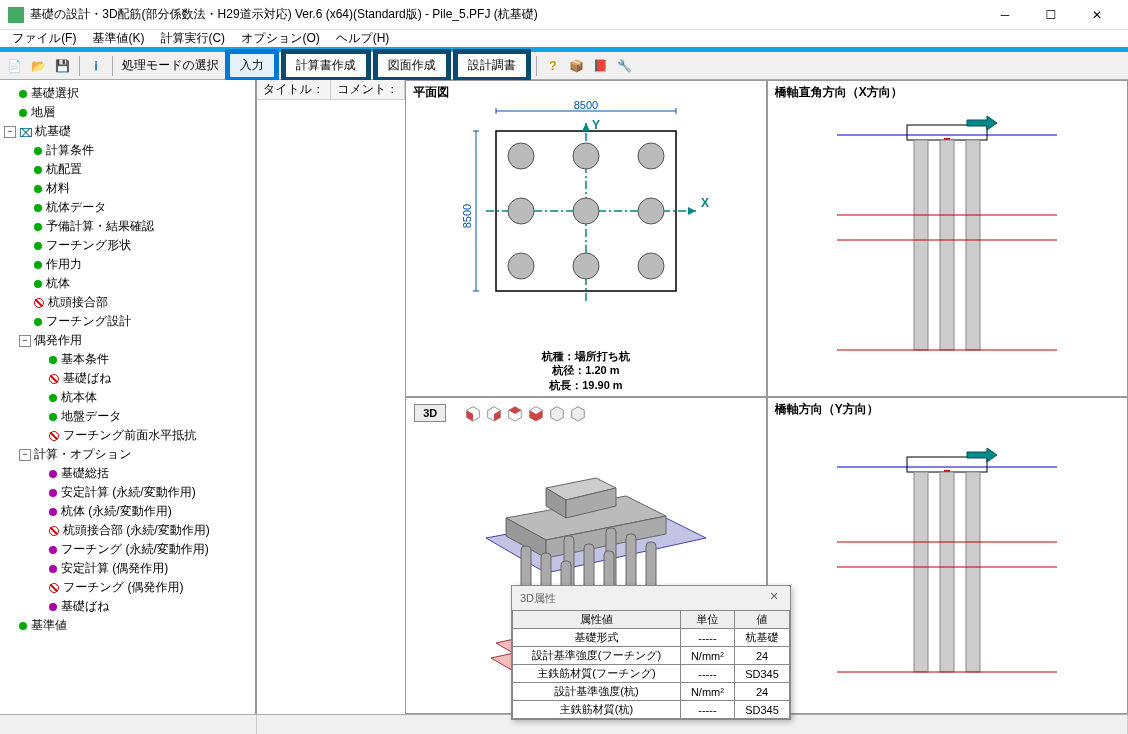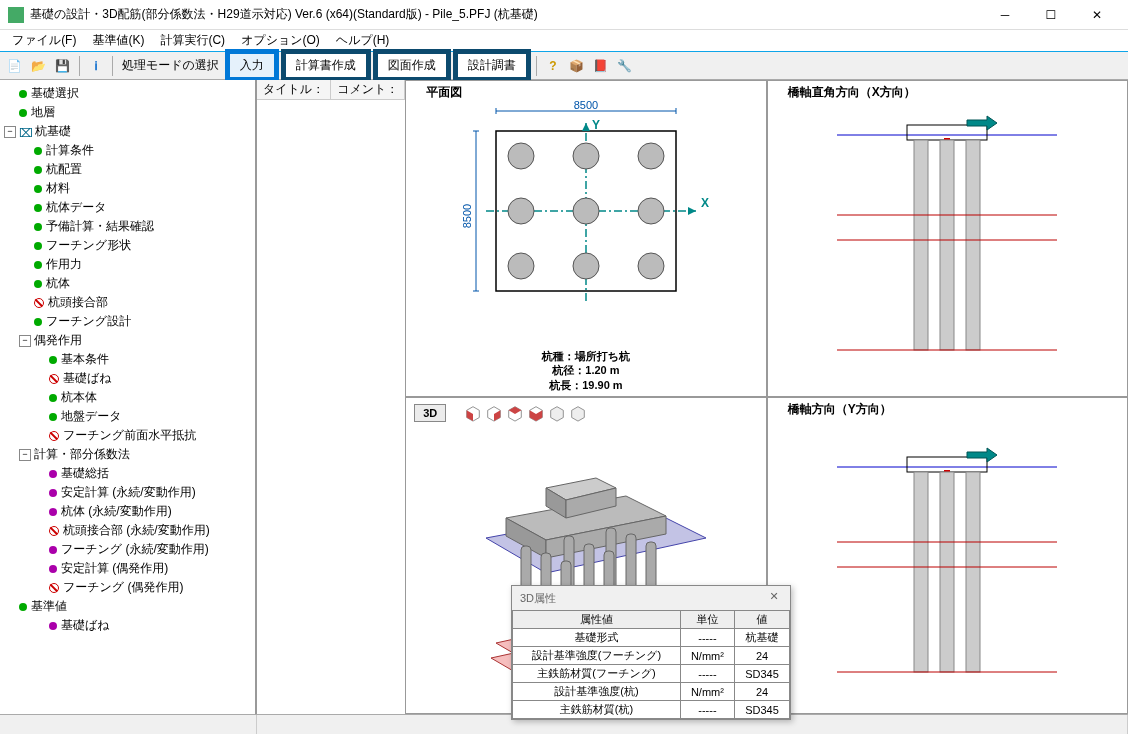--- a/index.html
+++ b/index.html
@@ -2,21 +2,21 @@
 <html><head>
 <meta charset="utf-8">
 <style>
 * { box-sizing: border-box; margin: 0; padding: 0; }
 body { font-family: "MS UI Gothic", "Meiryo", sans-serif; font-size: 12px; background: #fff; width: 1128px; height: 734px; position: relative; overflow: hidden; }
 .titlebar { height: 30px; background: #fff; border-bottom: 1px solid #ddd; display: flex; align-items: center; padding: 0 8px; }
 .titlebar .icon { width: 16px; height: 16px; background: #4a6; margin-right: 6px; }
 .titlebar .title { flex: 1; font-size: 12px; }
 .titlebar .win-controls { display: flex; gap: 0; }
 .titlebar .win-btn { width: 46px; height: 30px; display: flex; align-items: center; justify-content: center; cursor: pointer; }
-.menubar { height: 22px; display: flex; align-items: center; padding: 0 4px; border-bottom: 1px solid #0ea5e9; }
+.menubar { height: 22px; display: flex; align-items: center; padding: 0 4px; border-bottom: 5px solid #0ea5e9; }
 .menubar .menu-item { padding: 2px 8px; cursor: pointer; }
 .toolbar { height: 28px; display: flex; align-items: center; padding: 2px 4px; border-bottom: 1px solid #aaa; background: #f0f0f0; gap: 2px; }
 .toolbar .tb-btn { width: 22px; height: 22px; display: flex; align-items: center; justify-content: center; border: 1px solid transparent; cursor: pointer; }
 .toolbar .sep { width: 1px; height: 20px; background: #aaa; margin: 0 3px; }
 .toolbar .mode-btn { padding: 3px 10px; border: 5px solid #0c4a6e; background: #fff; cursor: pointer; font-size: 12px; }
 .toolbar .mode-btn.active { background: #e5f1fb; border-color: #0078d7; }
 .main { display: flex; height: calc(100% - 100px); }
 .tree-panel { width: 257px; border-right: 2px solid #999; overflow-y: auto; background: #fff; padding: 4px; }
 .tree-node { display: flex; align-items: center; padding: 1px 0; cursor: pointer; white-space: nowrap; text-align: center; }
 .tree-node .expander { width: 12px; height: 12px; border: 1px solid #888; display: flex; align-items: center; justify-content: center; font-size: 9px; margin-right: 3px; cursor: pointer; line-height: 1; }
@@ -25,21 +25,21 @@
 .tree-node .dot.green { background: #0a0; }
 .tree-node .dot.purple { background: #a0a; }
 .tree-node .dot.red-ban { width: 10px; height: 10px; border: 1.5px solid #c00; border-radius: 50%; position: relative; margin-right: 4px; }
 .tree-node .dot.red-ban::after { content: ""; position: absolute; width: 10px; height: 1.5px; background: #c00; top: 3px; left: -1px; transform: rotate(45deg); }
 .tree-node .pile-icon { width: 12px; height: 12px; margin-right: 4px; color: #068; }
 .content { flex: 1; display: flex; flex-direction: row; position: relative; }
 .header-row { display: flex; height: 20px; border-bottom: 1px solid #ccc; }
 .header-row .hcell { border-right: 1px solid #ccc; padding: 2px 6px; background: #f5f5f5; display: flex; align-items: center; }
 .views { flex: 1; display: grid; grid-template-columns: 1fr 1fr; grid-template-rows: 1fr 1fr; }
 .view { border: 1px solid #999; position: relative; background: #fff; overflow: hidden; }
-.view-title { position: absolute; top: 3px; left: 20px; font-weight: bold; font-size: 12px; }
+.view-title { position: absolute; top: 3px; left: 7px; font-weight: bold; font-size: 12px; }
 .plan-view svg { position: absolute; top: 20px; left: 50px; }
 .pile-text { position: absolute; bottom: 4px; left: 50%; transform: translateX(-50%); text-align: center; font-size: 11px; font-weight: bold; line-height: 1.3; }
 .btn-3d { position: absolute; top: 6px; left: 8px; border: 1px solid #888; background: #ececec; padding: 2px 8px; font-size: 11px; font-weight: bold; cursor: pointer; }
 .cube-row { position: absolute; top: 6px; left: 58px; display: flex; gap: 3px; }
 .cube-row .cube { width: 18px; height: 18px; cursor: pointer; }
 .elev-svg { position: absolute; top: 24px; left: 50%; transform: translateX(-50%); }
 .floating-panel { position: absolute; left: 511px; top: 585px; width: 280px; background: #fff; border: 1px solid #888; box-shadow: 2px 2px 6px rgba(0,0,0,0.25); z-index: 10; }
 .floating-panel .fp-title { background: #f0f0f0; padding: 4px 8px; display: flex; justify-content: space-between; align-items: center; font-size: 11px; color: #666; }
 .floating-panel .fp-close { cursor: pointer; width: 16px; height: 16px; text-align: center; }
 .fp-table { width: 100%; border-collapse: collapse; }
@@ -201,21 +201,21 @@
     <div class="tree-node">
         <span class="spacer"></span>
         <span class="spacer"></span>
         <span class="spacer"></span>
         <span class="dot red-ban"></span>
         <span>フーチング前面水平抵抗</span>
       </div>
     <div class="tree-node">
         <span class="spacer"></span>
         <span class="expander">−</span>
-        <span>計算・部分係数法</span>
+        <span>計算・オプション</span>
       </div>
     <div class="tree-node">
         <span class="spacer"></span>
         <span class="spacer"></span>
         <span class="spacer"></span>
         <span class="dot purple"></span>
         <span>基礎総括</span>
       </div>
     <div class="tree-node">
         <span class="spacer"></span>
@@ -254,29 +254,29 @@
       </div>
     <div class="tree-node">
         <span class="spacer"></span>
         <span class="spacer"></span>
         <span class="spacer"></span>
         <span class="dot red-ban"></span>
         <span>フーチング (偶発作用)</span>
       </div>
     <div class="tree-node">
         <span class="spacer"></span>
+        <span class="spacer"></span>
+        <span class="spacer"></span>
+        <span class="dot purple"></span>
+        <span>基礎ばね</span>
+      </div>
+    <div class="tree-node">
+        <span class="spacer"></span>
         <span class="dot green"></span>
         <span>基準値</span>
-      </div>
-    <div class="tree-node">
-        <span class="spacer"></span>
-        <span class="spacer"></span>
-        <span class="spacer"></span>
-        <span class="dot purple"></span>
-        <span>基礎ばね</span>
       </div>
   </div>
 
   <div class="content">
     <div class="header-row">
       <div class="hcell" style="width:50%;">タイトル：</div>
       <div class="hcell" style="width:50%;">コメント：</div>
     </div>
     <div class="views">
 

